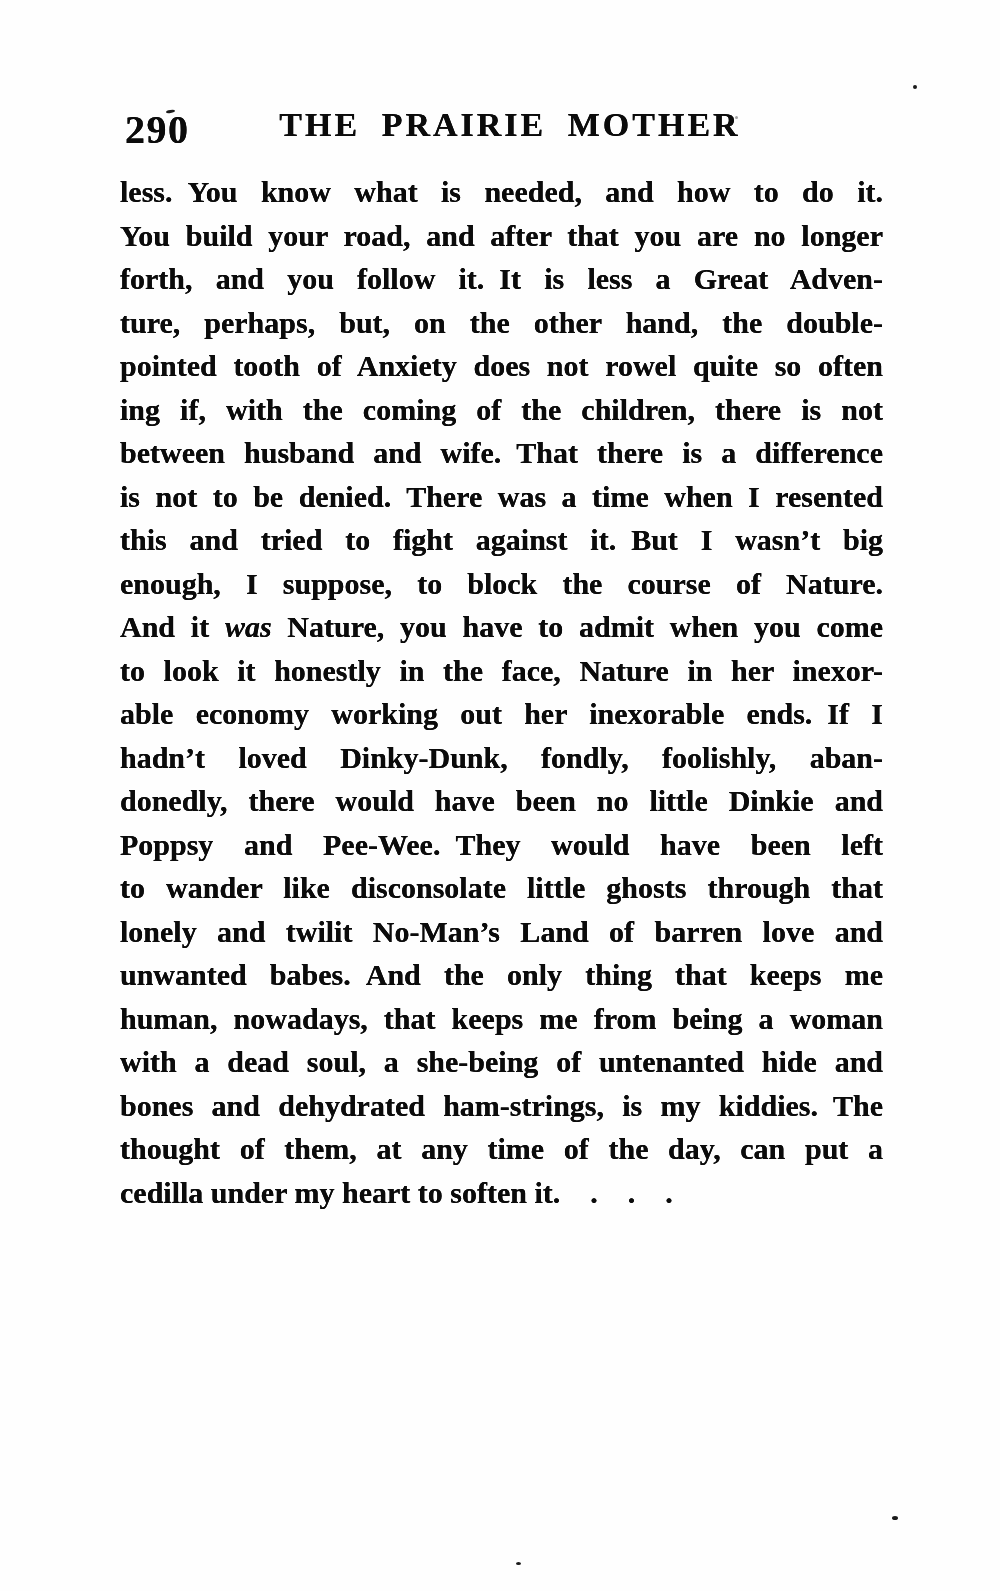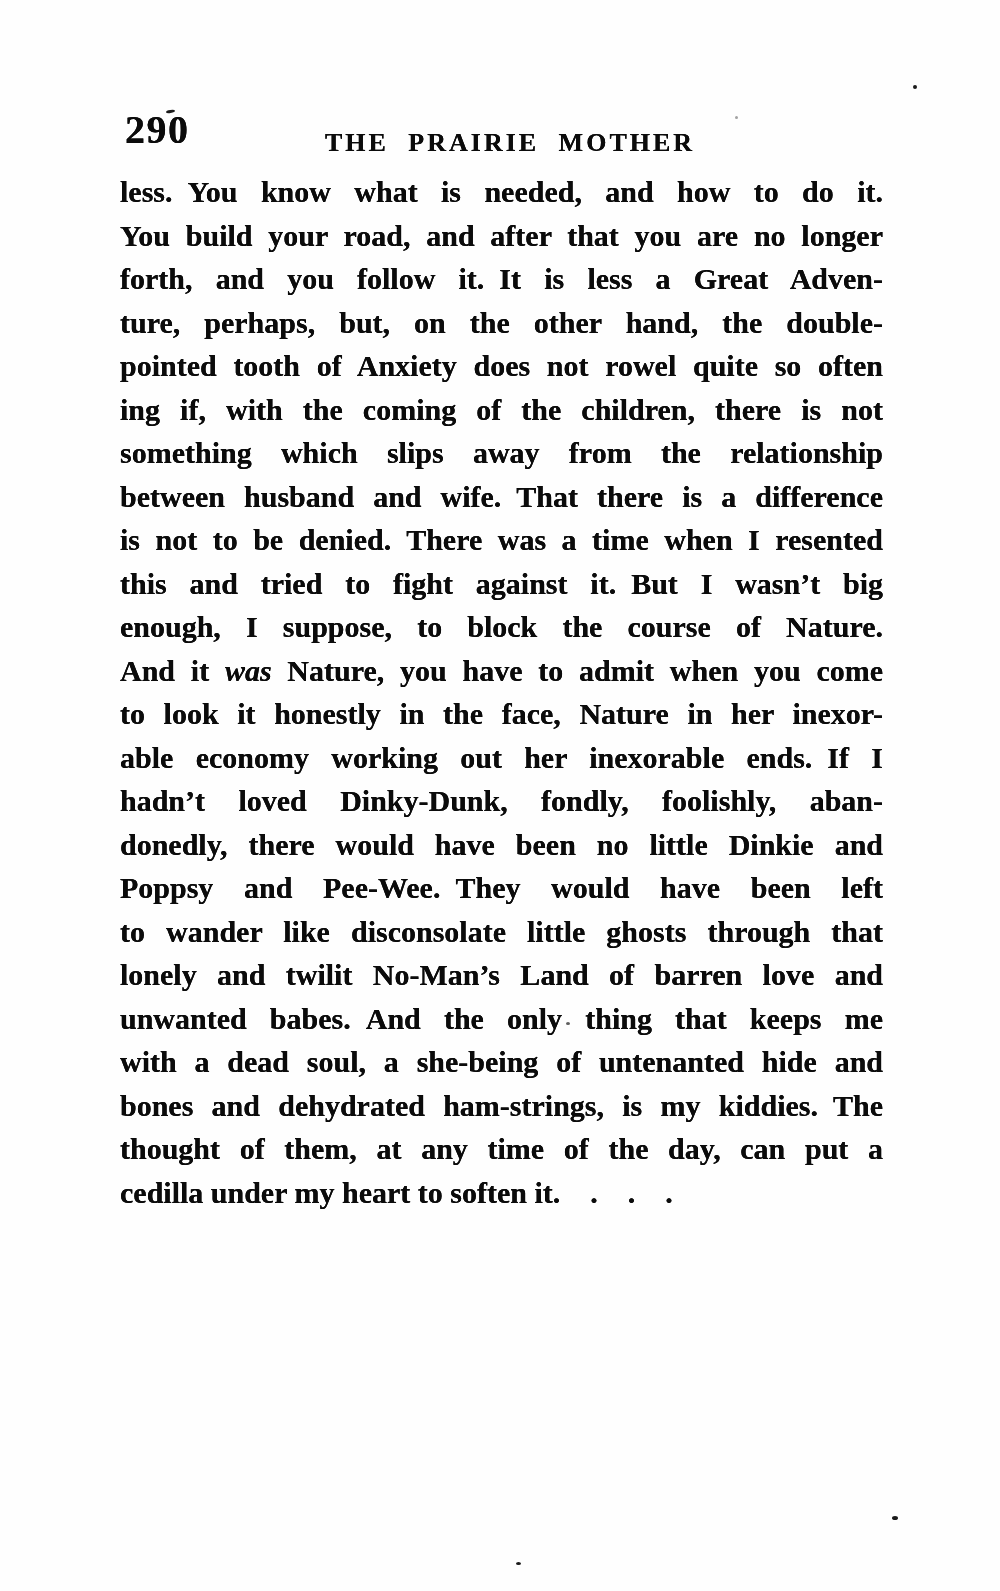--- a/index.html
+++ b/index.html
@@ -12,24 +12,23 @@
   }
   .page{position:absolute;inset:0;background:#fefefe;}
   .header{position:absolute;top:106px;left:0;width:100%;height:40px;}
   .pagenum{
     position:absolute;left:125px;top:0;
     font-size:40px;font-weight:700;letter-spacing:1.5px;
     text-shadow:0 0 .5px #000;
   }
   .running-title{
     position:absolute;left:510px;top:0;transform:translateX(-50%);
-    font-size:26px;font-weight:700;letter-spacing:3px;word-spacing:10px;
+    font-size:34px;font-weight:700;letter-spacing:3px;word-spacing:10px;
     white-space:nowrap;
     text-shadow:0 0 .5px #000;
-    margin-top:22px;
   }
   .body-text{
     position:absolute;left:120px;top:170px;width:763px;
     font-size:30px;font-weight:700;
     text-shadow:0 0 .4px #000;
   }
   
   .line{
     height:43.5px;line-height:43.5px;
     text-align:justify;
@@ -51,34 +50,34 @@
     <span class="running-title">THE PRAIRIE MOTHER</span>
   </div>
 
   <div class="body-text">
     <div class="line">less. You know what is needed, and how to do it.</div>
     <div class="line">You build your road, and after that you are no longer</div>
     <div class="line">forth, and you follow it. It is less a Great Adven-</div>
     <div class="line">ture, perhaps, but, on the other hand, the double-</div>
     <div class="line">pointed tooth of Anxiety does not rowel quite so often</div>
     <div class="line">ing if, with the coming of the children, there is not</div>
-    <div class="line">something which slips away from the relationship</div>
     <div class="line">between husband and wife. That there is a difference</div>
     <div class="line">is not to be denied. There was a time when I resented</div>
     <div class="line">this and tried to fight against it. But I wasn’t big</div>
     <div class="line">enough, I suppose, to block the course of Nature.</div>
     <div class="line"><span>And it </span><span class="italic">was</span><span> Nature, you have to admit when you come</span></div>
     <div class="line">to look it honestly in the face, Nature in her inexor-</div>
     <div class="line">able economy working out her inexorable ends. If I</div>
     <div class="line">hadn’t loved Dinky-Dunk, fondly, foolishly, aban-</div>
     <div class="line">donedly, there would have been no little Dinkie and</div>
     <div class="line">Poppsy and Pee-Wee. They would have been left</div>
     <div class="line">to wander like disconsolate little ghosts through that</div>
     <div class="line">lonely and twilit No-Man’s Land of barren love and</div>
     <div class="line">unwanted babes. And the only thing that keeps me</div>
+    <div class="line">human, nowadays, that keeps me from being a woman</div>
     <div class="line">with a dead soul, a she-being of untenanted hide and</div>
     <div class="line">bones and dehydrated ham-strings, is my kiddies. The</div>
     <div class="line">thought of them, at any time of the day, can put a</div>
     <div class="line last">cedilla under my heart to soften it. . . .</div>
   </div>
 
   <div class="speck" style="left:166px;top:110px;width:9px;height:3px;transform:rotate(-8deg);"></div>
   <div class="speck" style="left:913px;top:85px;width:4px;height:4px;"></div>
   <div class="speck" style="left:735px;top:116px;width:3px;height:3px;opacity:.4;"></div>
   <div class="speck" style="left:566px;top:1022px;width:4px;height:3px;opacity:.7;"></div>

